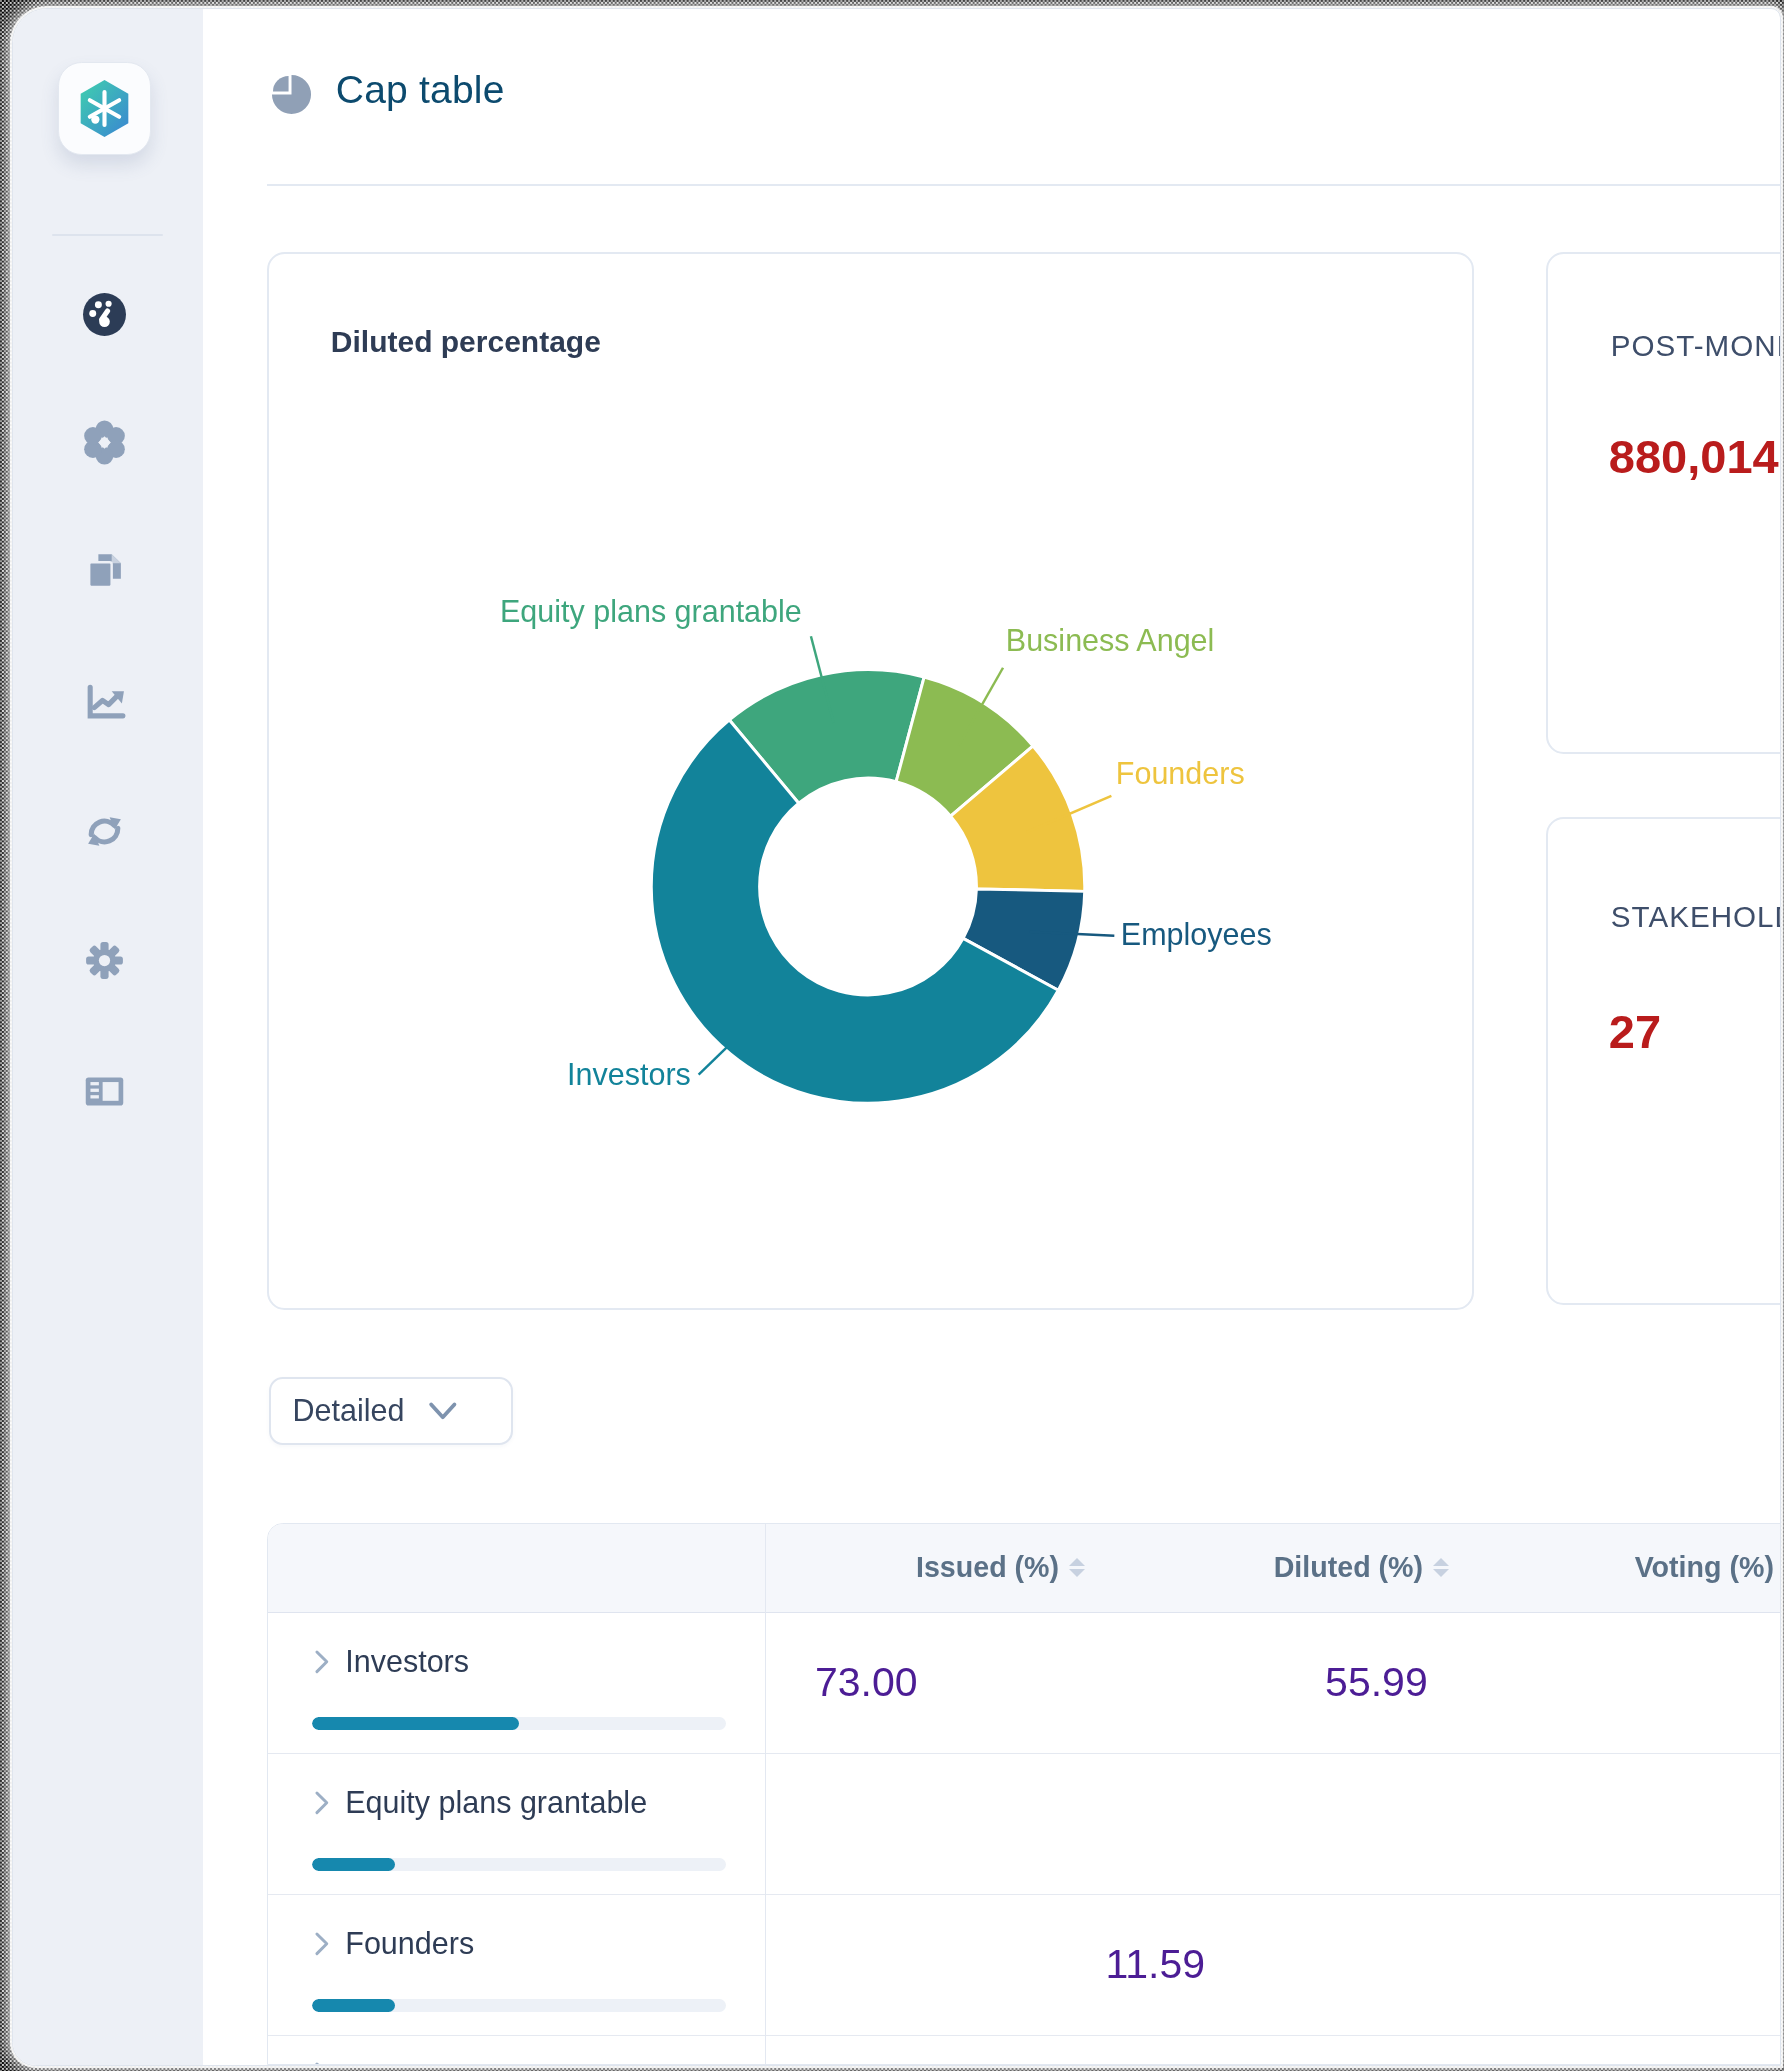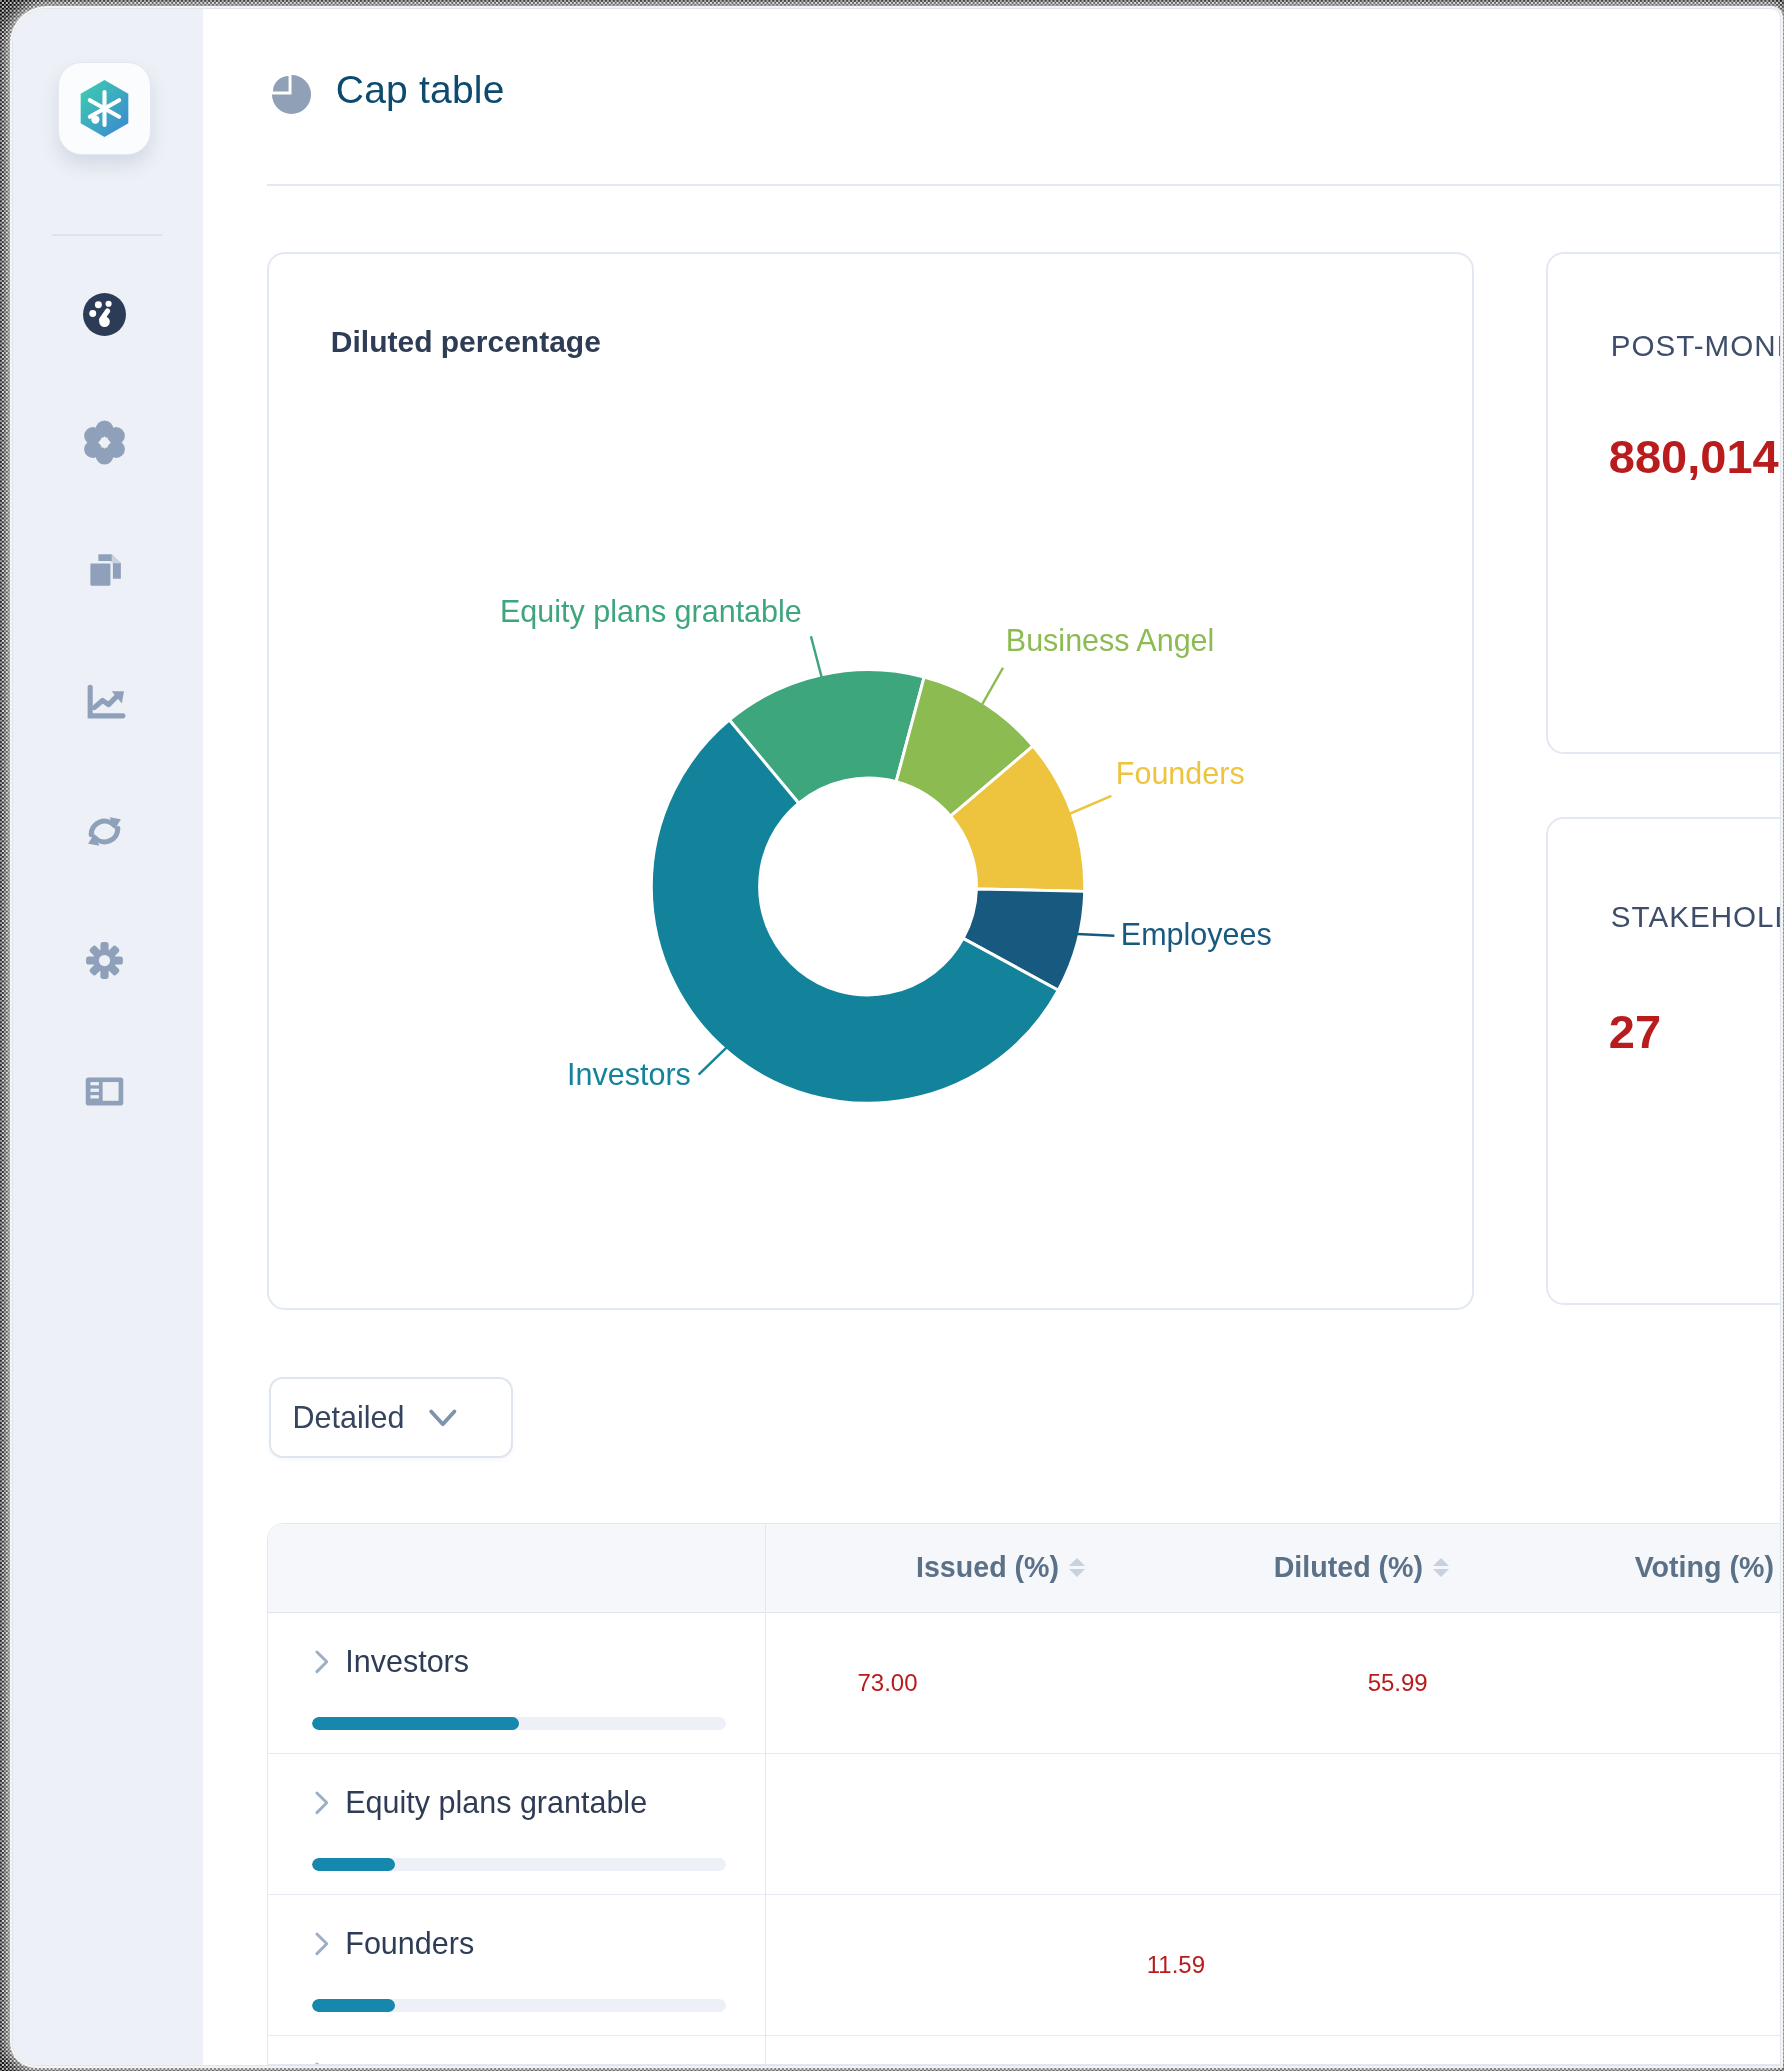--- a/index.html
+++ b/index.html
@@ -27,36 +27,36 @@
   .chart-title{position:absolute;left:62px;top:71px;font-size:30px;font-weight:600;color:#2e3c55;}
   .donut-svg,.leader-svg{position:absolute;left:0;top:0;width:1207px;height:1058px;}
   .seg-label{position:absolute;font-size:30.5px;font-weight:500;white-space:nowrap;}
   .stat-card-1{left:1533px;top:243px;width:414px;height:502px;}
   .stat-card-2{left:1533px;top:808px;width:414px;height:488px;}
   .stat-label{position:absolute;left:63px;font-size:29.6px;font-weight:500;color:#3e4e6a;letter-spacing:1px;white-space:nowrap;}
   .stat-value{position:absolute;left:61px;font-size:47px;font-weight:700;color:#b91c1c;white-space:nowrap;}
   .stat-card-1 .stat-label{top:75px}.stat-card-1 .stat-value{top:175px}
   .stat-card-2 .stat-label{top:81px}.stat-card-2 .stat-value{top:185px}
   
-  .view-btn{position:absolute;left:256px;top:1368px;width:244px;height:81px;background:#fff;border:2px solid #dfe5ef;
+  .view-btn{position:absolute;left:256px;top:1368px;width:244px;height:68px;background:#fff;border:2px solid #dfe5ef;
             border-radius:13.8px;box-sizing:border-box;display:flex;align-items:center;padding:0 25.6px 0 21.7px;gap:23.6px;cursor:pointer;
             box-shadow:0 2px 3.9px rgba(120,140,170,.06);}
   .view-btn span{font-size:30.5px;color:#36455f;}
   
   .table{position:absolute;left:254px;top:1514px;width:1675px;height:542px;background:#fff;border:1px solid #e2e8f1;
          border-radius:15.8px 0 0 0;box-sizing:border-box;overflow:hidden;}
   .thead{display:flex;height:88px;background:#f5f7fb;border-bottom:1px solid #dfe4ef;align-items:center;}
   .trow{display:flex;height:140px;border-bottom:1px solid #e5e9f1;position:relative;background:#fff;}
   .c1{width:497px;box-sizing:border-box;}
   .c2{width:330px;box-sizing:border-box;text-align:right;}
   .c3{width:364px;box-sizing:border-box;text-align:right;}
   .c4{width:325px;box-sizing:border-box;text-align:right;}
   .th{font-size:28.6px;color:#5b7187;display:flex;align-items:center;justify-content:flex-end;gap:9.9px;padding-right:9.9px;height:100%;font-weight:bold;}
   .vdiv{position:absolute;left:497px;top:0;width:1px;height:100%;background:#e3e8f1;z-index:3;}
-  .cell-val{font-size:24px;color:#b91c1c;padding-right:9.9px;align-self:center;width:100%;}
+  .cell-val{font-size:41px;color:#4c1d95;padding-right:9.9px;align-self:center;width:100%;}
   .name-wrap{position:absolute;left:44px;top:31.5px;display:flex;align-items:center;gap:13.8px;}
   .row-name{font-size:30.5px;color:#2e3c55;}
   .bar-track{position:absolute;left:44px;top:104px;width:414px;height:12.8px;background:#edf1f7;border-radius:6.9px;overflow:hidden;}
   .bar-fill{height:100%;background:#1688ae;border-radius:6.9px;}
   .sort{display:inline-flex;flex-direction:column;gap:3px;cursor:pointer;}
   .sort i{display:block;width:0;height:0;border-left:8.9px solid transparent;border-right:8.9px solid transparent;}
   .sort .up{border-bottom:8.9px solid #c7d1e0;}
   .sort .dn{border-top:8.9px solid #c7d1e0;}
 </style>
 </head>

